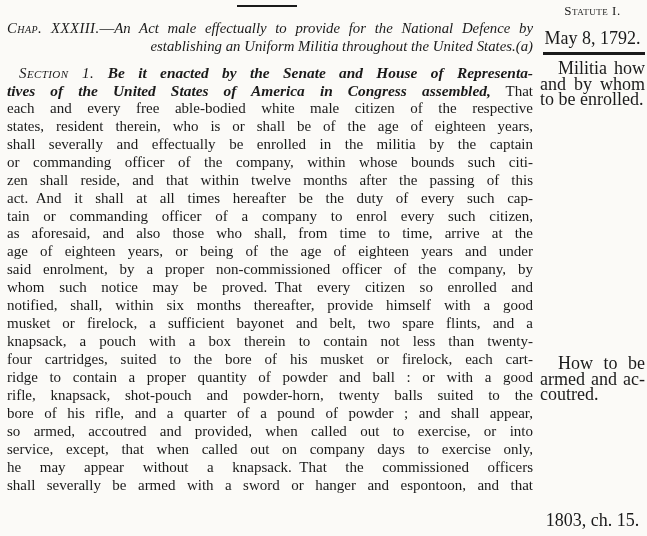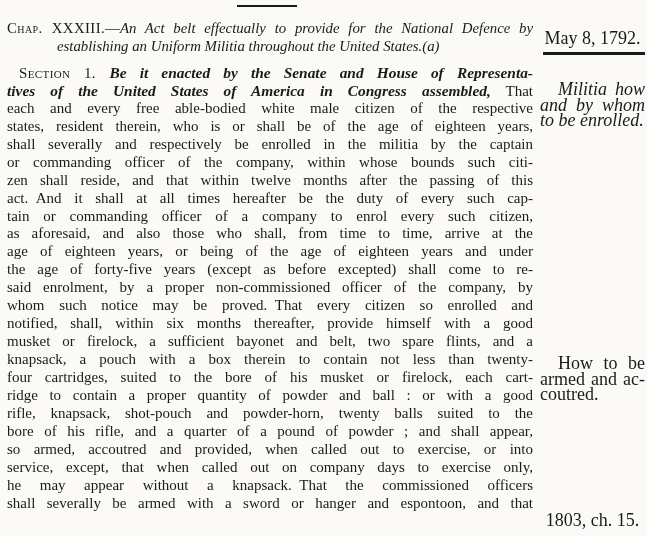--- a/index.html
+++ b/index.html
@@ -14,92 +14,92 @@
   }
   .top-rule{
     position:absolute;left:237px;top:5px;width:60px;height:2px;
     background:var(--ink,#191919);
   }
   #heading{
     position:absolute;left:7px;top:20px;width:526px;
     font-size:14.8px;line-height:17.5px;
   }
   .hline1{text-align:justify;text-align-last:justify;}
-  .hline2{padding-left:50px;}
+  .hline2{padding-left:50px;text-align:right;}
   #bodytext{
     position:absolute;left:7px;top:64px;width:526px;
     font-size:15px;
   }
   .bline{
     height:17.95px;line-height:17.95px;
     text-align:justify;text-align-last:justify;
     text-justify:inter-word;
   }
   .bline.ind{text-indent:12px;}
   .rm{font-style:normal;}
   .it{font-style:italic;}
   .bit{font-style:italic;font-weight:bold;font-size:15.4px;}
-  .sc{font-variant:small-caps;letter-spacing:.4px;}
+  .sc{font-variant:small-caps;letter-spacing:.4px;font-style:italic;}
   .mnote{
     position:absolute;left:540px;width:105px;
     font-size:18px;line-height:15.6px;
   }
   .mline{text-align:justify;text-align-last:justify;}
   .mline.first{text-indent:18px;}
   .mline.last{text-align-last:left;}
   #statute-label{top:3px;text-align:center;font-variant:small-caps;letter-spacing:.5px;font-size:13px;}
   #date-note{top:31px;text-align:center;}
   .margin-rule{
     position:absolute;left:543px;top:52px;width:102px;height:3px;
     background:var(--ink,#191919);
   }
-  #margin-note-enrollment{top:82px;font-style:italic;}
+  #margin-note-enrollment{top:61px;}
   #margin-note-armament{top:356px;}
   #margin-citation{top:513px;text-align:center;font-family:Liberation Serif, serif;}
 </style>
 </head>
 <body>
 
 <div id="page">
 
   <div class="top-rule"></div>
 
   <div id="heading">
-    <div class="hline1"><span class="sc">Chap. XXXIII.</span><span class="rm">—</span><span class="it">An Act belt effectually to provide for the National Defence by</span></div>
+    <div class="hline1"><span class="sc">Chap. XXXIII.</span><span class="rm">—</span><span class="it">An Act male effectually to provide for the National Defence by</span></div>
     <div class="hline2"><span class="it">establishing an Uniform Militia throughout the United States.(a)</span></div>
   </div>
 
   <div id="bodytext">
       <div class="bline ind"><span class="sc">Section 1. </span><span class="bit">Be it enacted by the Senate and House of Representa-</span></div>
       <div class="bline"><span class="bit">tives of the United States of America in Congress assembled,</span><span class="rm"> That</span></div>
       <div class="bline"><span class="rm">each and every free able-bodied white male citizen of the respective</span></div>
       <div class="bline"><span class="rm">states, resident therein, who is or shall be of the age of eighteen years,</span></div>
-      <div class="bline"><span class="rm">shall severally and respectively be enrolled in the militia by the captain</span></div>
+      <div class="bline"><span class="rm">shall severally and effectually be enrolled in the militia by the captain</span></div>
       <div class="bline"><span class="rm">or commanding officer of the company, within whose bounds such citi-</span></div>
       <div class="bline"><span class="rm">zen shall reside, and that within twelve months after the passing of this</span></div>
       <div class="bline"><span class="rm">act. And it shall at all times hereafter be the duty of every such cap-</span></div>
       <div class="bline"><span class="rm">tain or commanding officer of a company to enrol every such citizen,</span></div>
       <div class="bline"><span class="rm">as aforesaid, and also those who shall, from time to time, arrive at the</span></div>
       <div class="bline"><span class="rm">age of eighteen years, or being of the age of eighteen years and under</span></div>
-      <div class="bline"><span class="rm">the age of forty-five years (except as before excepted) shall come to re-</span></div>
       <div class="bline"><span class="rm">said enrolment, by a proper non-commissioned officer of the company, by</span></div>
       <div class="bline"><span class="rm">whom such notice may be proved. That every citizen so enrolled and</span></div>
       <div class="bline"><span class="rm">notified, shall, within six months thereafter, provide himself with a good</span></div>
       <div class="bline"><span class="rm">musket or firelock, a sufficient bayonet and belt, two spare flints, and a</span></div>
       <div class="bline"><span class="rm">knapsack, a pouch with a box therein to contain not less than twenty-</span></div>
       <div class="bline"><span class="rm">four cartridges, suited to the bore of his musket or firelock, each cart-</span></div>
       <div class="bline"><span class="rm">ridge to contain a proper quantity of powder and ball : or with a good</span></div>
       <div class="bline"><span class="rm">rifle, knapsack, shot-pouch and powder-horn, twenty balls suited to the</span></div>
       <div class="bline"><span class="rm">bore of his rifle, and a quarter of a pound of powder ; and shall appear,</span></div>
       <div class="bline"><span class="rm">so armed, accoutred and provided, when called out to exercise, or into</span></div>
       <div class="bline"><span class="rm">service, except, that when called out on company days to exercise only,</span></div>
       <div class="bline"><span class="rm">he may appear without a knapsack. That the commissioned officers</span></div>
       <div class="bline"><span class="rm">shall severally be armed with a sword or hanger and espontoon, and that</span></div>
     </div>
 
+  <div class="mnote" id="statute-label">Statute I.</div>
 
   <div class="mnote" id="date-note">May 8, 1792.</div>
 
   <div class="margin-rule"></div>
 
   <div class="mnote" id="margin-note-enrollment">
       <div class="mline first">Militia how</div>
       <div class="mline">and by whom</div>
       <div class="mline last">to be enrolled.</div>
     </div>

